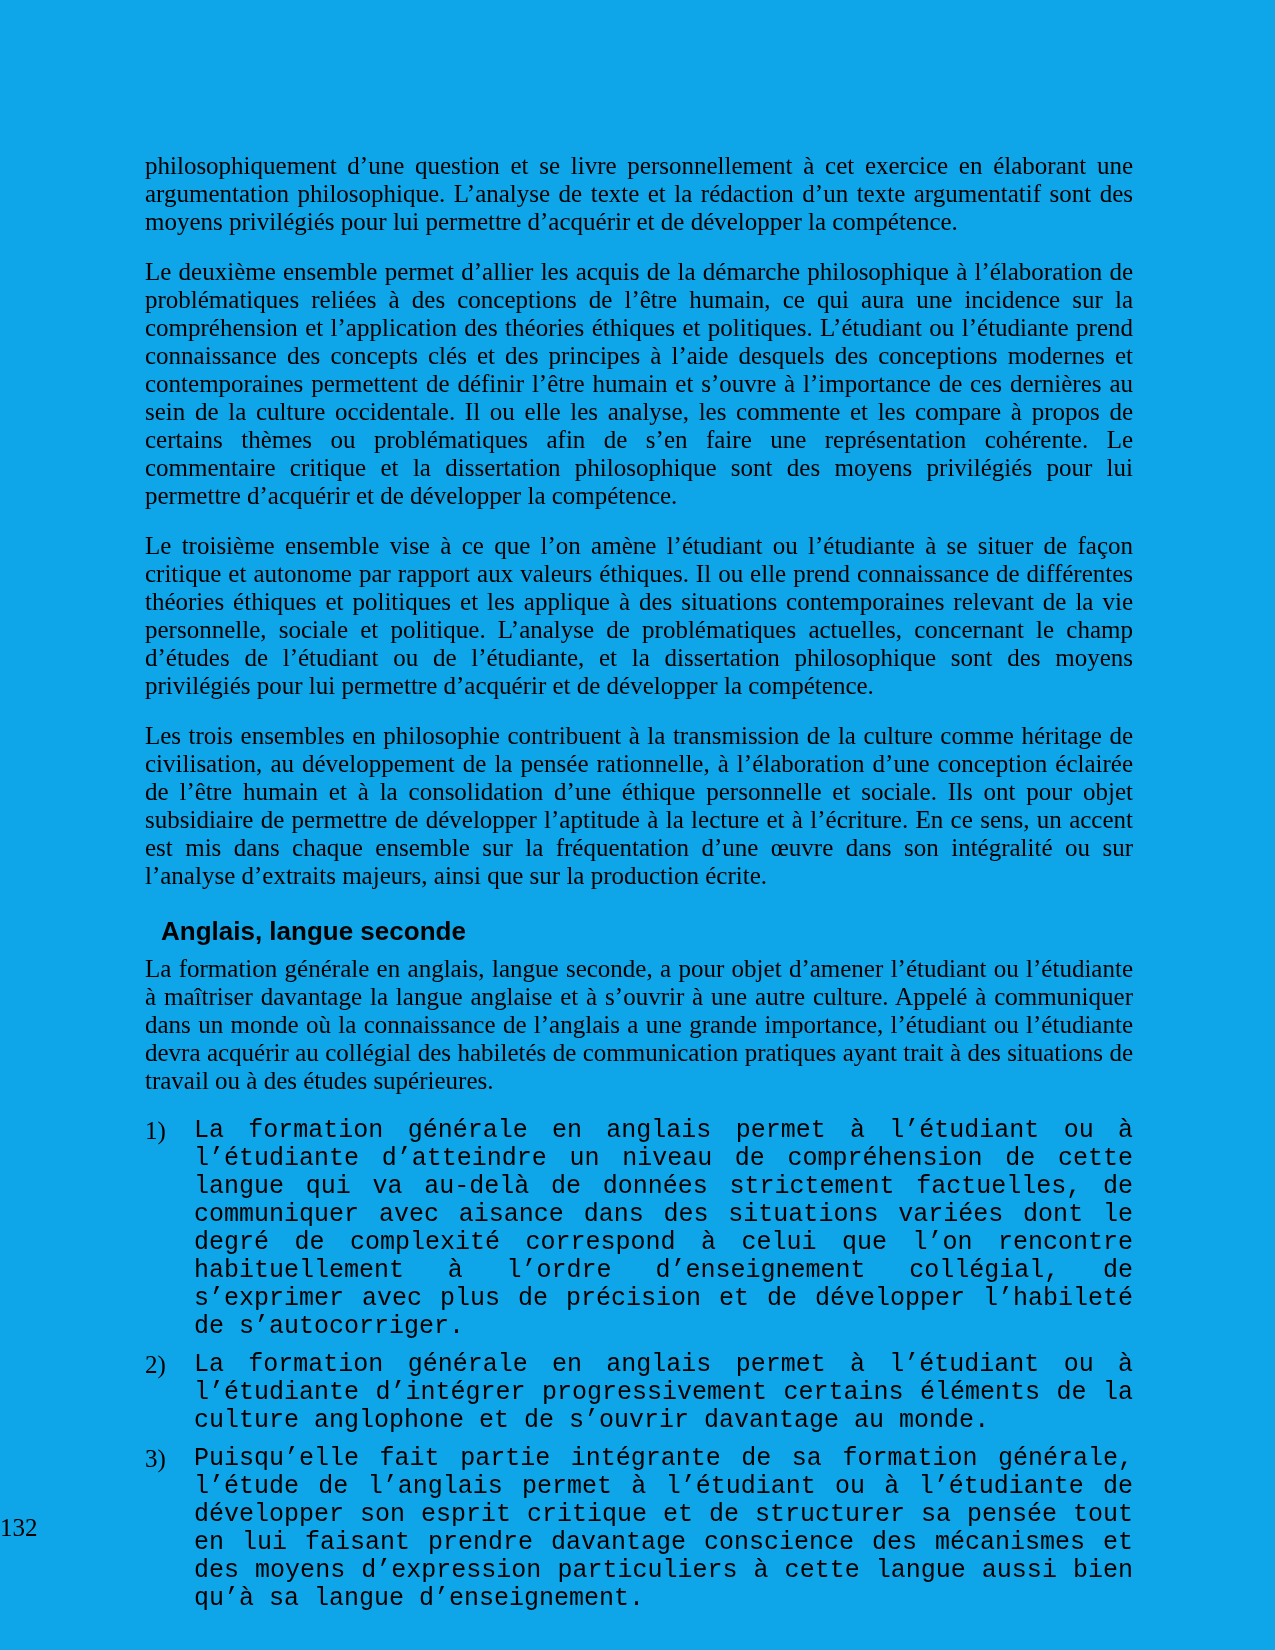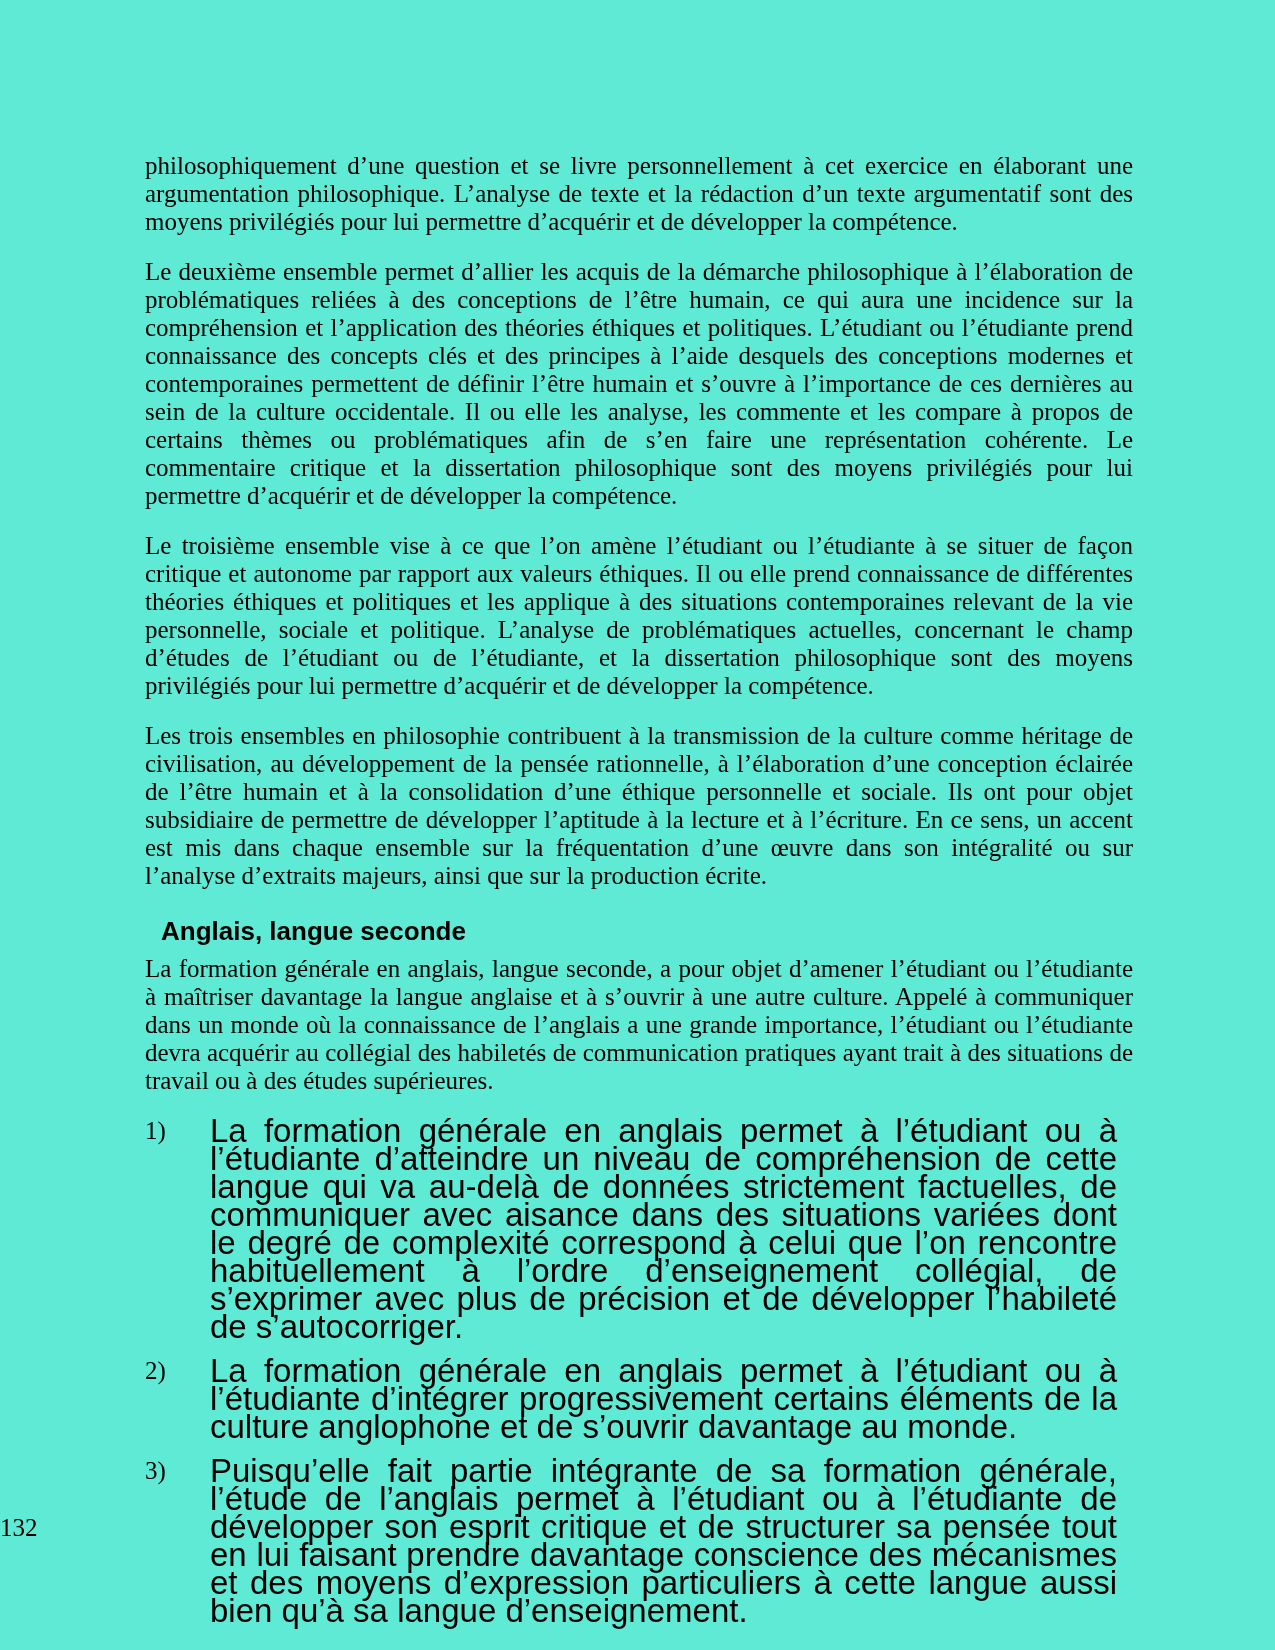--- a/index.html
+++ b/index.html
@@ -4,21 +4,21 @@
 <style>
   html, body {
     margin: 0;
     padding: 0;
     background: #ffffff;
   }
   .page {
     position: relative;
     width: 1275px;
     height: 1650px;
-    background: #5eead4;
+    background: #0ea5e9;
     color: #000000;
     overflow: hidden;
   }
   .textblock {
     position: absolute;
     left: 145px;
     top: 152px;
     width: 988px;
   }
   .body-par {
@@ -48,25 +48,25 @@
   }
   .list-marker {
     position: absolute;
     left: 0;
     top: 0;
     font-family: "Liberation Serif", "DejaVu Serif", serif;
     font-size: 25px;
     line-height: 28px;
   }
   .list-text {
-    font-family: Liberation Sans, sans-serif;
-    font-size: 33px;
+    font-family: Liberation Mono, monospace;
+    font-size: 25px;
     line-height: 28px;
     text-align: justify;
-    margin: 16px;
+    margin: 0;
     color: #000000;
   }
   .page-number {
     position: absolute;
     top: 1514px;
     left: 0;
     width: 100%;
     text-align: left;
     font-family: "Liberation Serif", "DejaVu Serif", serif;
     font-size: 25px;

